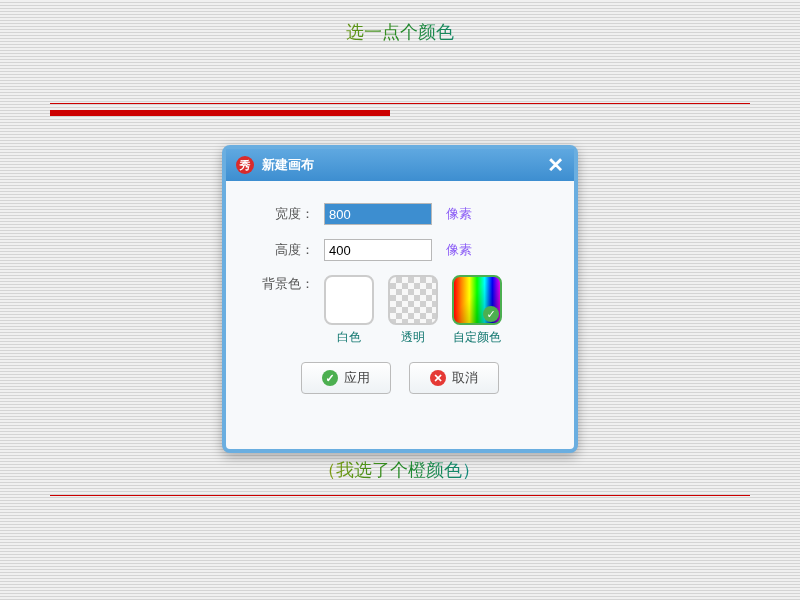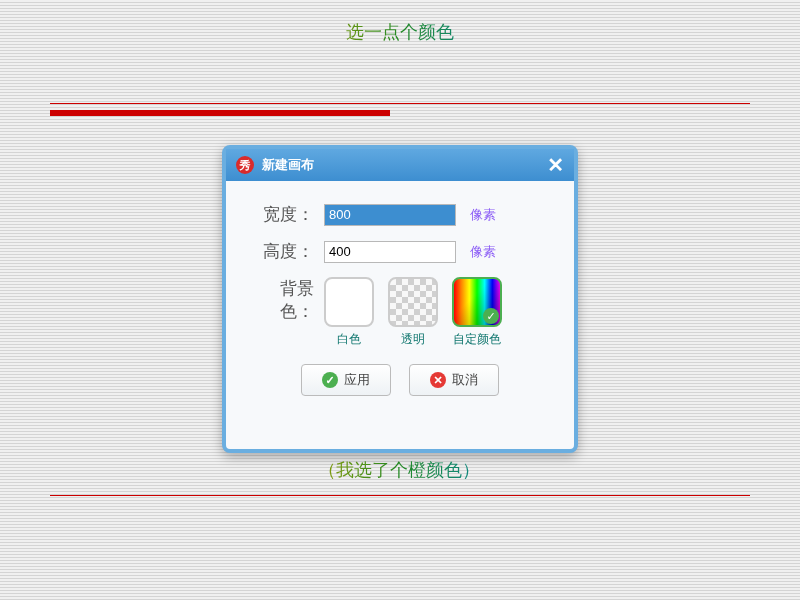--- a/index.html
+++ b/index.html
@@ -47,23 +47,23 @@
   background: #d92b2b; color: #fff;
   display: inline-flex; align-items: center; justify-content: center;
   font-size: 11px; margin-right: 8px;
 }
 .titlebar .close {
   margin-left: auto; cursor: pointer;
   font-size: 20px; font-weight: bold;
 }
 .body { padding: 22px 24px 16px; }
 .row { display: flex; align-items: center; margin-bottom: 14px; }
-.row-label { width: 64px; text-align: right; color: #555; font-size: 17px; margin-right: 10px; }
+.row-label { width: 64px; text-align: right; color: #555; font-size: 13px; margin-right: 10px; }
 .row input {
-  width: 132px; height: 22px; padding: 0 4px;
+  width: 108px; height: 22px; padding: 0 4px;
   border: 1px solid #b8b8b8; font-size: 13px;
 }
 .row input.sel { background: #3d8ed0; color: #fff; }
 .unit { margin-left: 14px; color: #8b5cf6; font-size: 13px; }
 .bg-row { align-items: flex-start; }
 .bg-options { display: flex; gap: 14px; }
 .bg-opt { display: flex; flex-direction: column; align-items: center; cursor: pointer; }
 .bg-swatch { width: 50px; height: 50px; border-radius: 8px; border: 2px solid #ccc; margin-bottom: 4px; }
 .bg-white { background: #fff; }
 .bg-trans {

